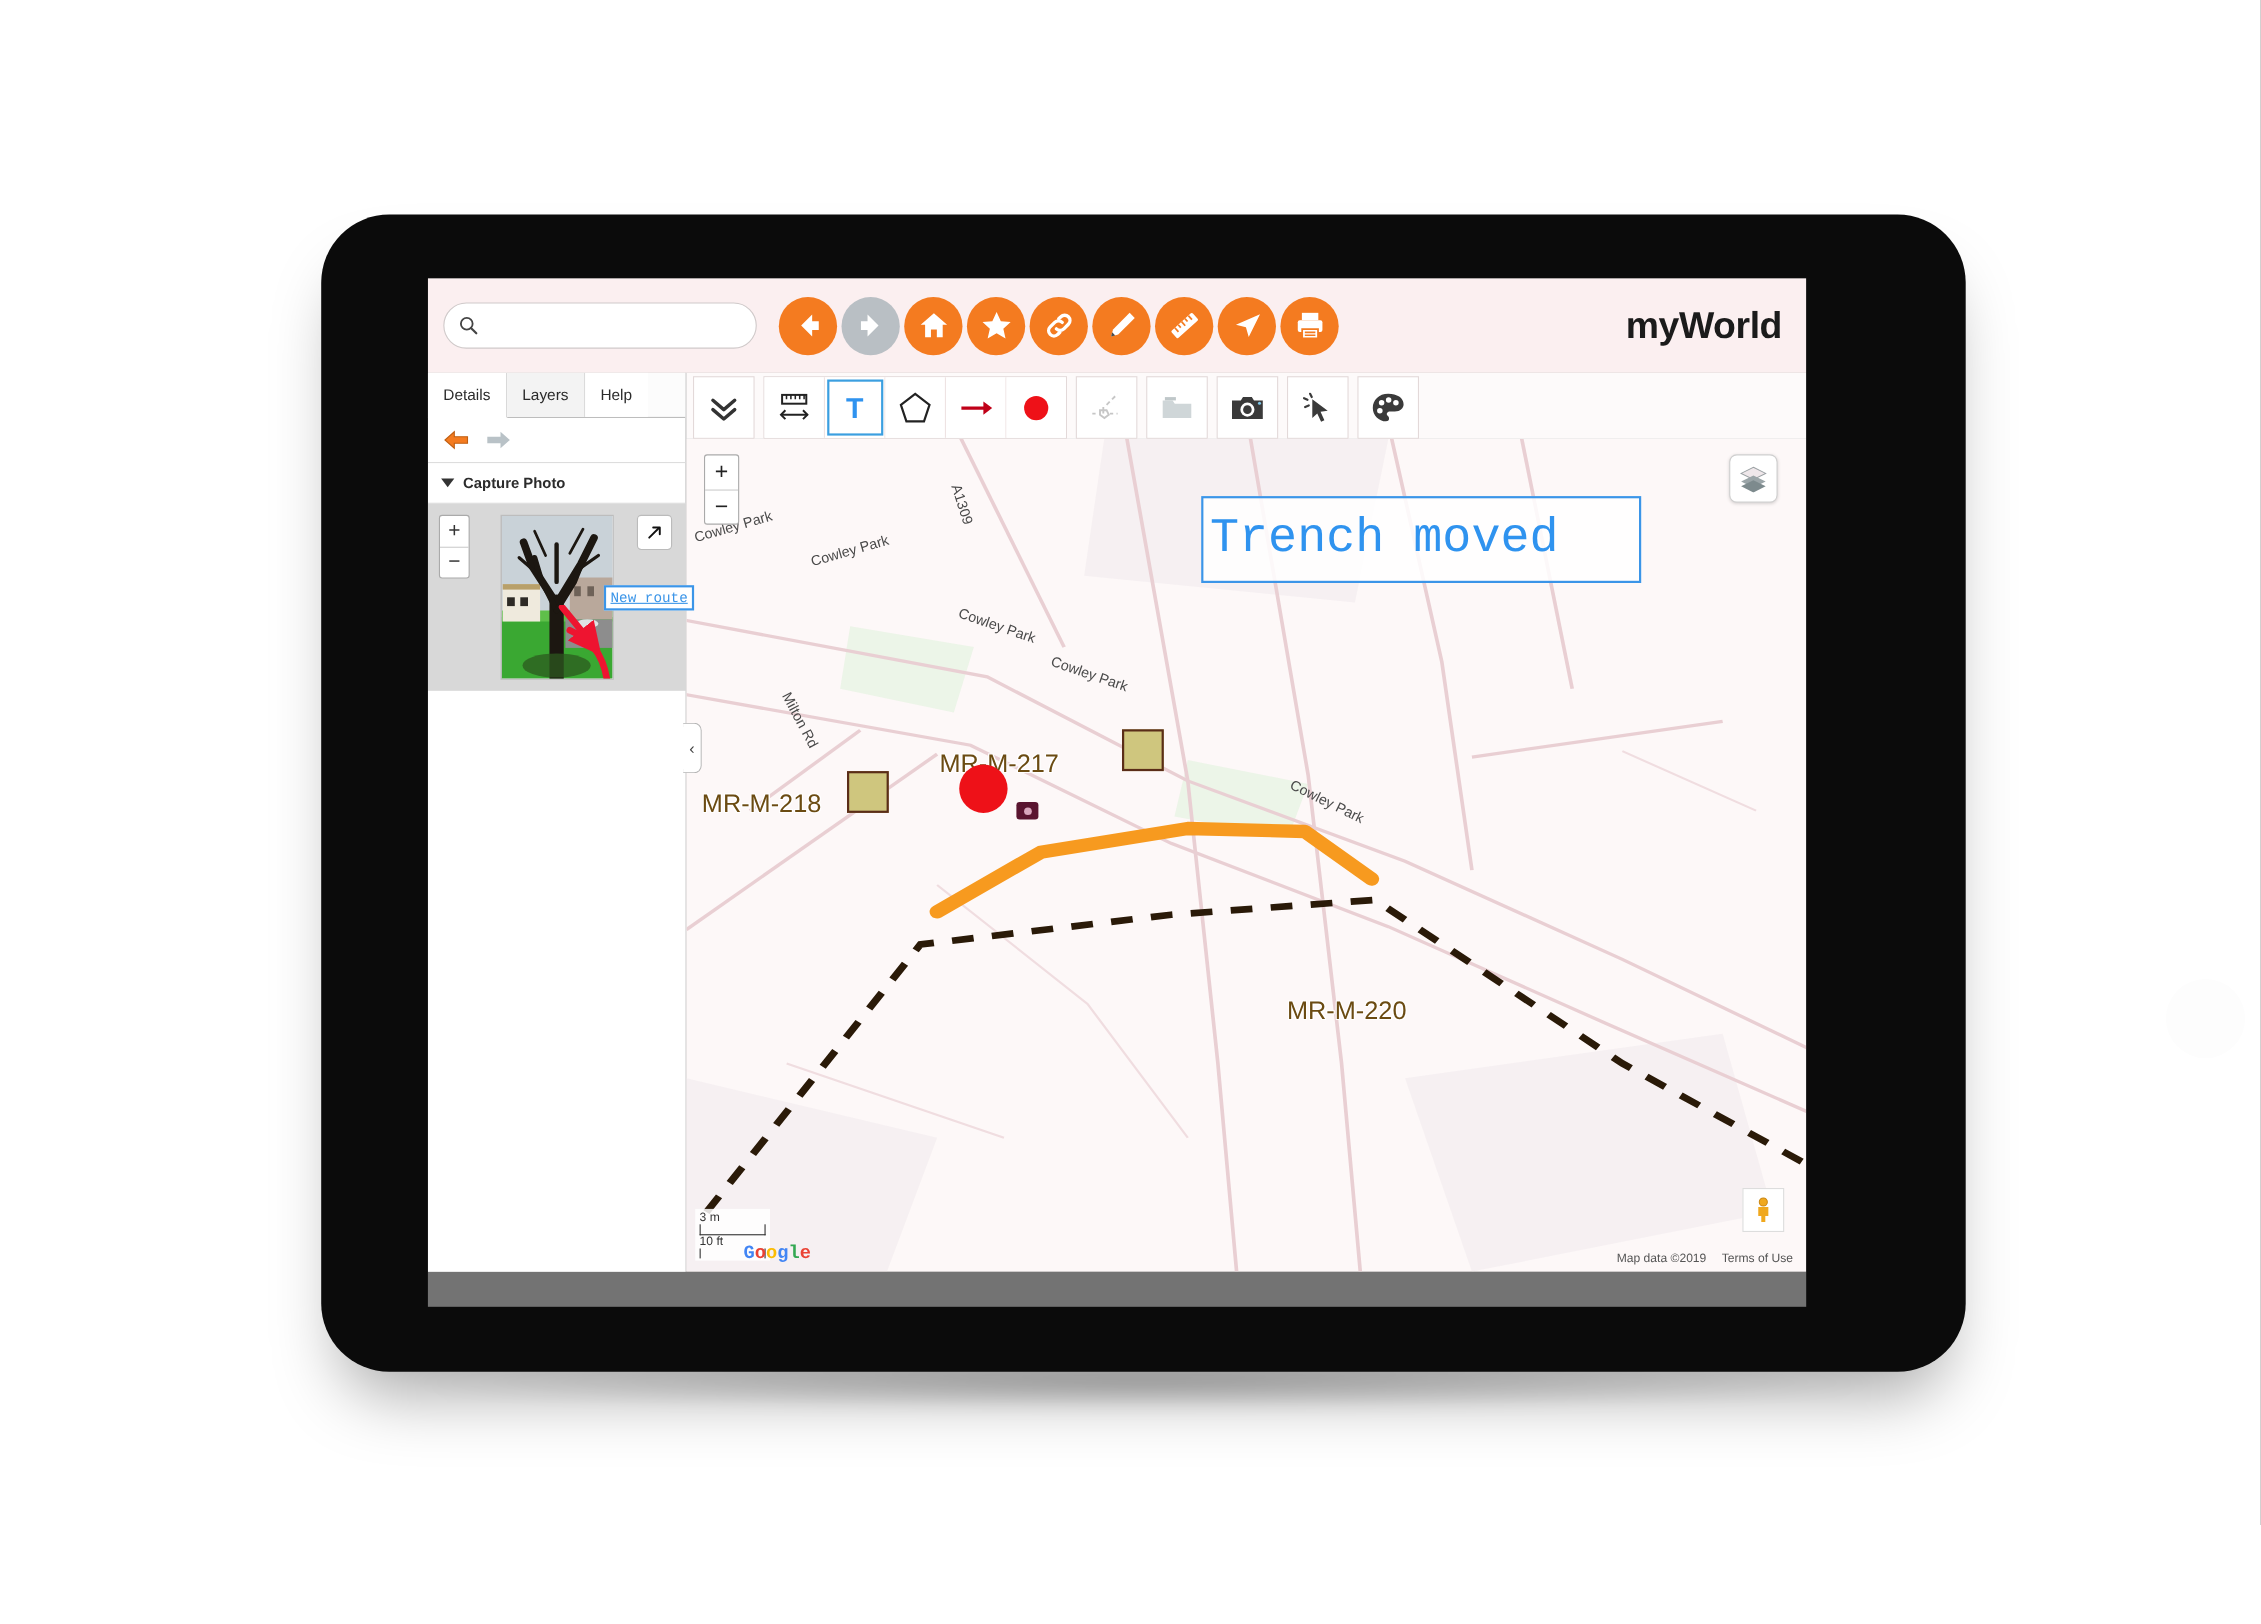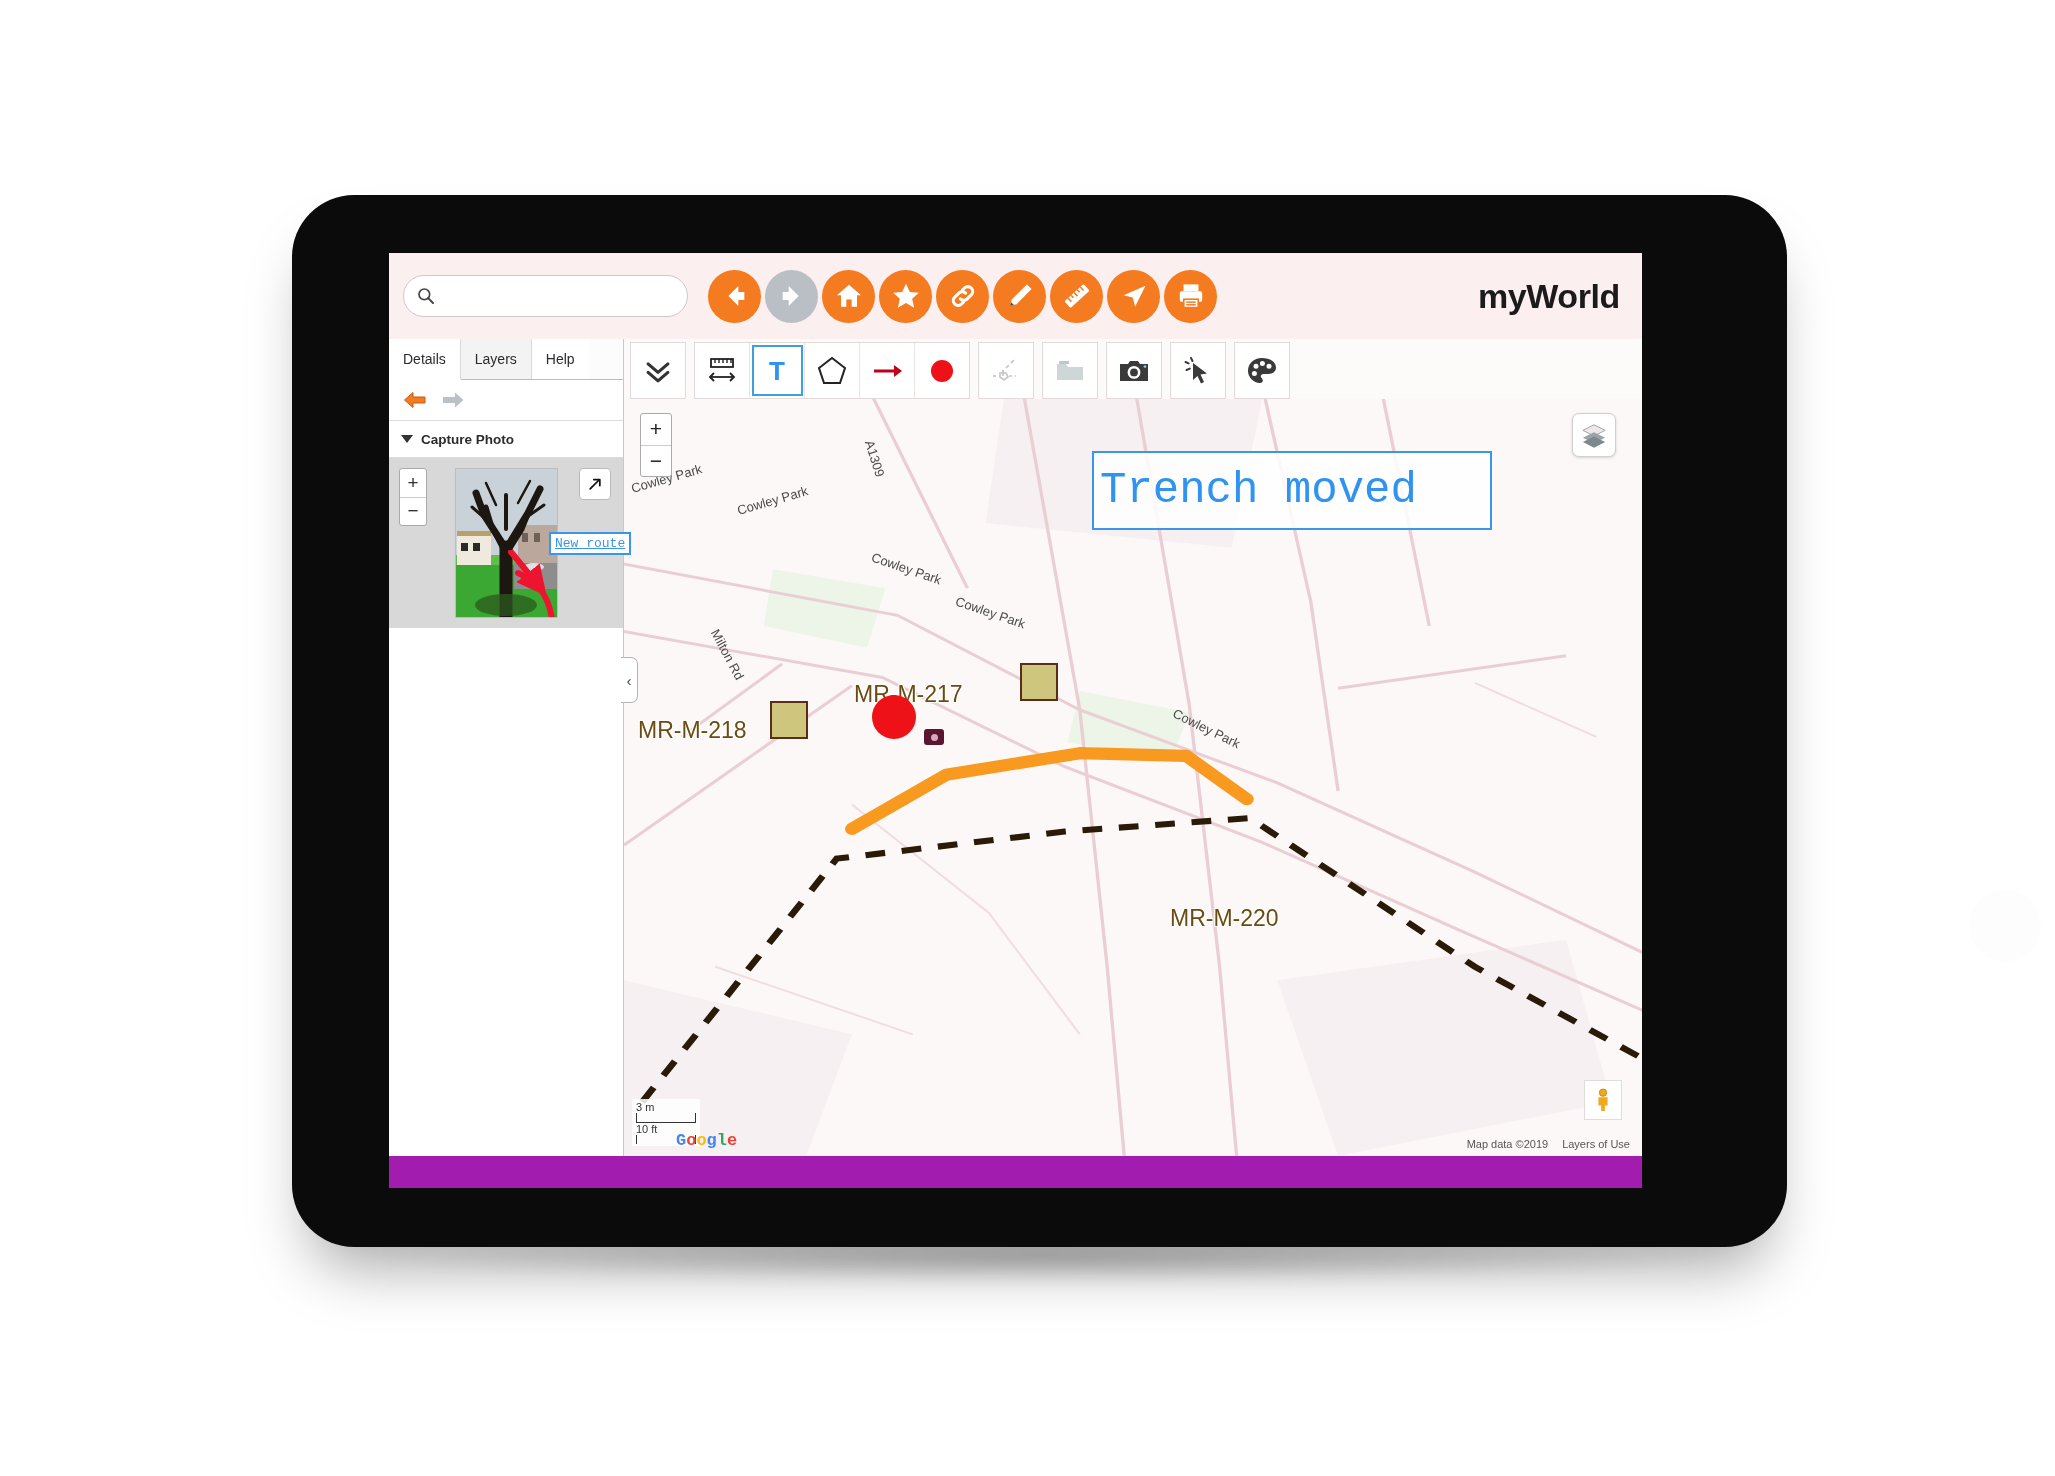--- a/index.html
+++ b/index.html
@@ -13,21 +13,21 @@
           box-shadow:0 38px 60px -18px rgba(0,0,0,.34);}
   .tablet-shadow{position:absolute;left:360px;top:1230px;width:1360px;height:54px;
           background:radial-gradient(ellipse at center, rgba(0,0,0,.22) 0%, rgba(0,0,0,0) 70%);
           filter:blur(6px);}
   .cam-dot{position:absolute;left:326px;top:722px;width:17px;height:17px;border-radius:50%;
           background:#f2f2f2;box-shadow:inset 0 0 3px rgba(0,0,0,.5);}
   .home-btn{position:absolute;left:1677px;top:695px;width:72px;height:72px;border-radius:50%;
           background:#fdfdfd;}
 
   
-  .screen{position:absolute;left:389px;top:253px;width:1253px;height:935px;background:#a21caf;overflow:hidden;}
+  .screen{position:absolute;left:389px;top:253px;width:1253px;height:935px;background:#737373;overflow:hidden;}
 
   
   .topbar{position:relative;height:86px;background:#fbeff0;display:flex;align-items:center;padding:0 0 0 14px;}
   .searchbox{width:285px;height:42px;background:#fff;border:1px solid #cfc9c9;border-radius:21px;
              display:flex;align-items:center;padding:0 12px;box-sizing:border-box;}
   .searchbox svg{width:20px;height:20px;flex:0 0 auto;}
   .searchbox input{border:0;outline:0;background:transparent;font-size:15px;flex:1;margin-left:6px;
                    font-family:"Liberation Sans",sans-serif;color:#333;min-width:0;}
   .navicons{display:flex;align-items:center;gap:4px;margin-left:20px;}
   .cbtn{width:53px;height:53px;border-radius:50%;background:#f47b20;display:flex;align-items:center;
@@ -506,21 +506,21 @@
             </div>
             <div class="sb-line"></div>
           </div>
 
           <div class="googlelogo">
             <span style="color:#4285F4">G</span><span style="color:#EA4335">o</span><span style="color:#FBBC05">o</span><span style="color:#4285F4">g</span><span style="color:#34A853">l</span><span style="color:#EA4335">e</span>
           </div>
 
           <div class="attr">
             <span>Map data ©2019</span>
-            <span>Layers of Use</span>
+            <span>Terms of Use</span>
           </div>
         </div>
       </div>
     </div>
 
 
   </div>
 </div>
 
 </body></html>

